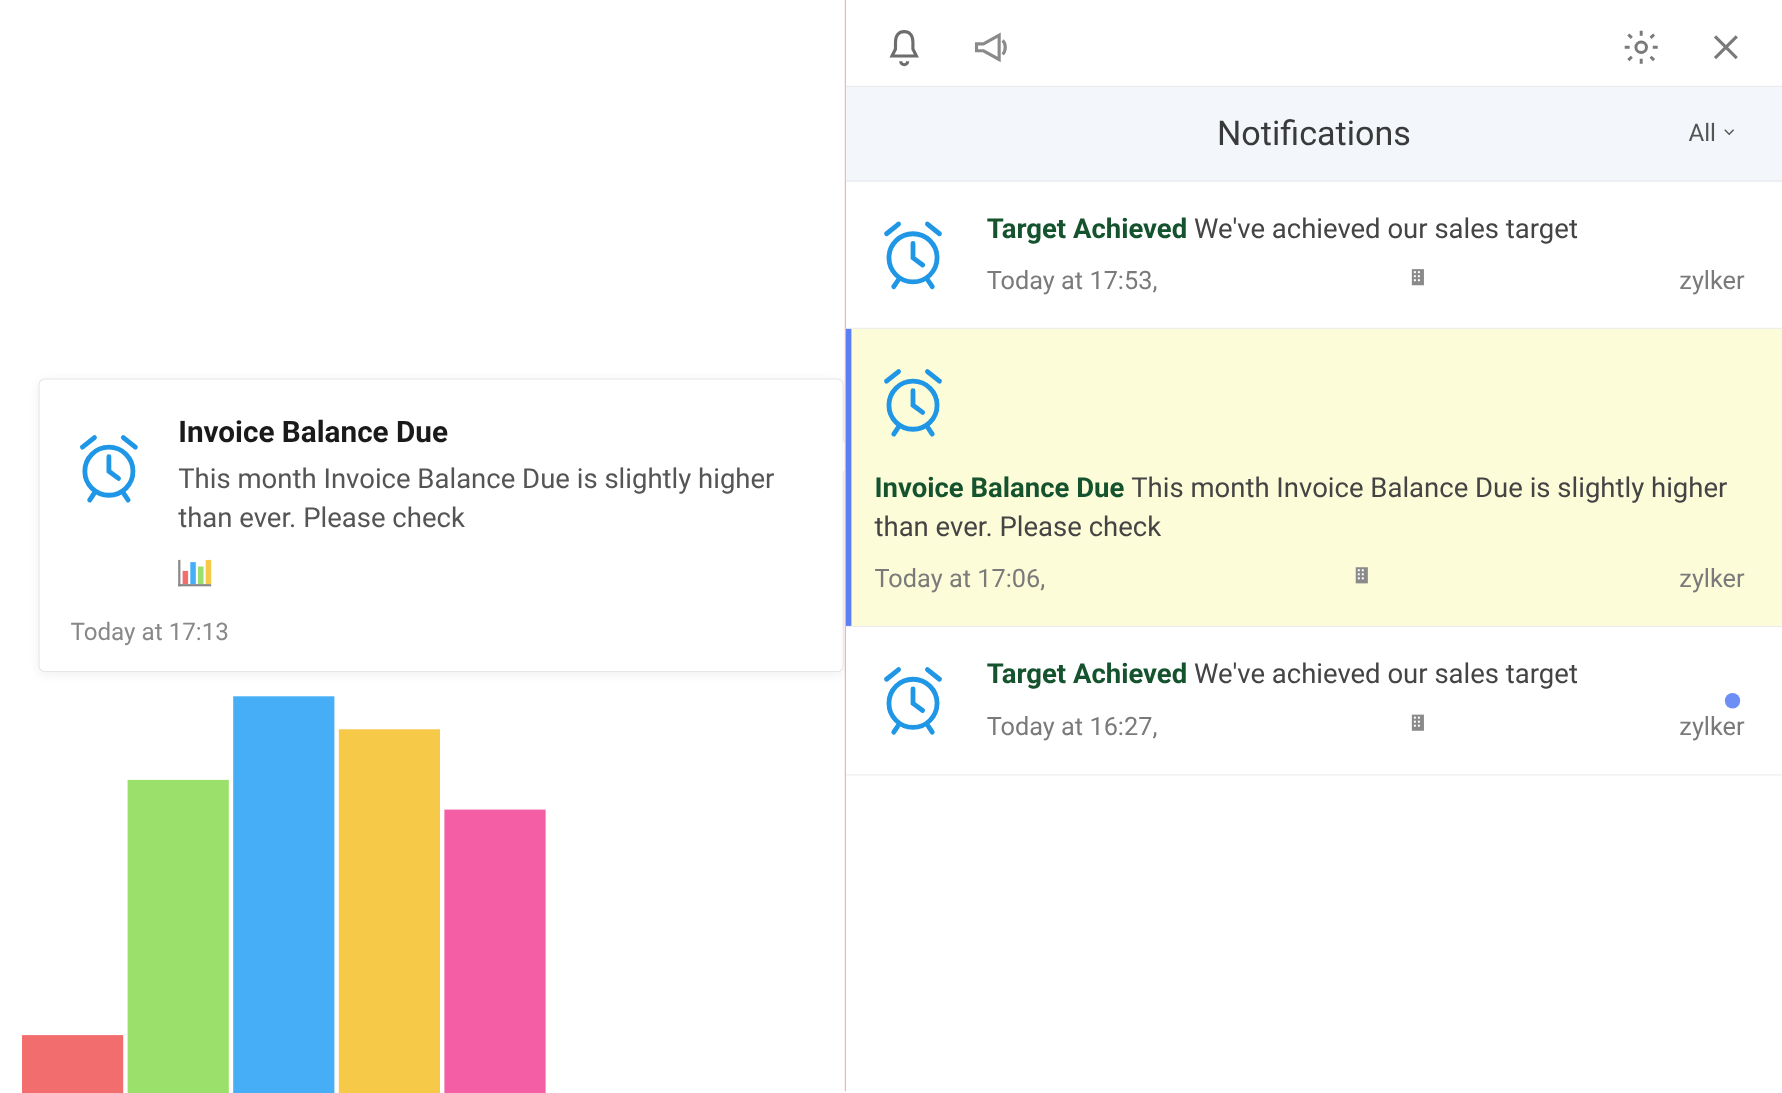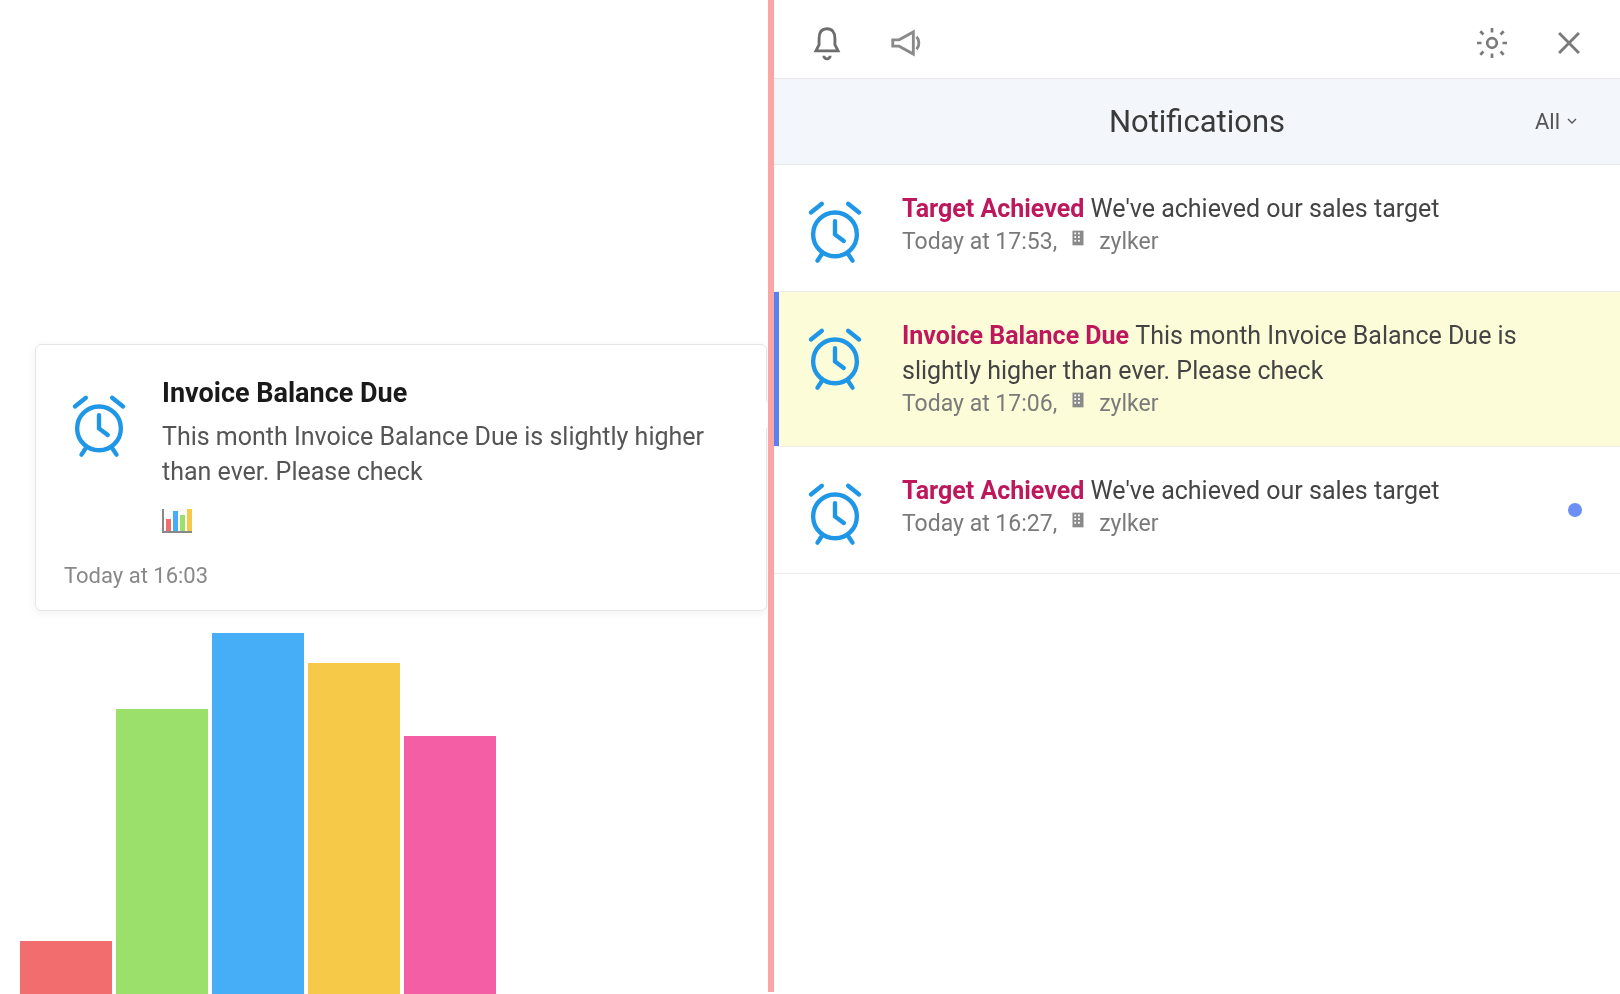--- a/index.html
+++ b/index.html
@@ -91,21 +91,21 @@
     width: 92px;
   }
 
   
   .notif-panel {
     position: absolute;
     right: 0;
     top: 0;
     width: 852px;
     height: 992px;
-    border-left: 6px solid #fca5a5;
+    border-left: 1px solid #fca5a5;
     background: #fff;
   }
   .notif-toolbar {
     display: flex;
     align-items: center;
     padding: 24px 34px 12px 34px;
     gap: 42px;
     border-bottom: 1px solid #e8e8e8;
   }
   .toolbar-spacer { flex: 1; }
@@ -149,47 +149,50 @@
   .notif-list {}
   .notif-item {
     display: flex;
     gap: 26px;
     padding: 26px 34px 26px 26px;
     border-bottom: 1px solid #ececec;
     position: relative;
   }
   .notif-item.highlighted {
     background: #fdfcd9;
+    flex-direction: column;
   }
   .notif-item.highlighted::before {
     content: "";
     position: absolute;
     left: 0; top: 0; bottom: 0;
     width: 5px;
     background: #5b7ff5;
   }
   .notif-icon-col {
     flex: 0 0 76px;
     display: flex;
     align-items: flex-start;
     padding-top: 4px;
   }
   .notif-content {
     flex: 1;
     font-size: 25px;
     line-height: 1.4;
     color: #444;
   }
-  .notif-content .ntitle { font-weight: 700; color: #be185d; margin-top: 34px; }
+  .notif-content .ntitle { font-weight: 700; color: #14532d; margin-top: 34px; }
   .notif-meta {
+    margin-top: 14px;
     font-size: 23px;
     color: #7a7a7a;
     display: flex;
     align-items: center;
     gap: 10px;
+    justify-content: space-between;
   }
   .notif-dot {
     position: absolute;
     right: 38px;
     top: 50%;
     transform: translateY(-50%);
     width: 14px; height: 14px;
     border-radius: 50%;
     background: #6d8ff5;
   }
@@ -229,21 +232,21 @@
         <div class="popup-linkrow">
           <span class="mini-chart">
             <span style="height:12px;background:#f26d6d"></span>
             <span style="height:20px;background:#46aef7"></span>
             <span style="height:16px;background:#9be06a"></span>
             <span style="height:22px;background:#f7c948"></span>
           </span>
         </div>
       </div>
     </div>
-    <div class="popup-time">Today at 16:03</div>
+    <div class="popup-time">Today at 17:13</div>
   </div>
 
   <div class="chart-area" id="chart-area">
       <div class="bar" style="height: 53.2px; background: rgb(242, 109, 109);"></div>
       <div class="bar" style="height: 285px; background: rgb(155, 224, 106);"></div>
       <div class="bar" style="height: 361px; background: rgb(70, 174, 247);"></div>
       <div class="bar" style="height: 330.6px; background: rgb(247, 201, 72);"></div>
       <div class="bar" style="height: 258.4px; background: rgb(244, 94, 164);"></div>
     </div>
 </div>

